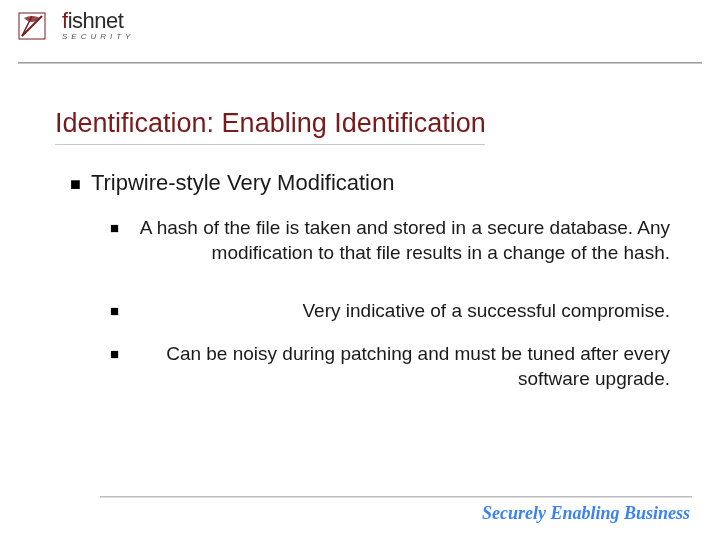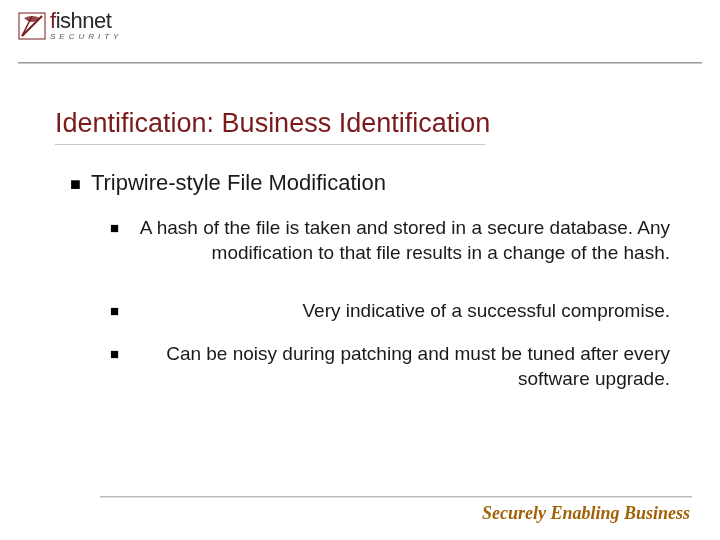--- a/index.html
+++ b/index.html
@@ -1,21 +1,21 @@
 <!DOCTYPE html>
 <html><head>
 <meta charset="utf-8">
 <style>
   * { margin: 0; padding: 0; box-sizing: border-box; }
   html, body { width: 720px; height: 540px; font-family: Verdana, Geneva, sans-serif; background: #fff; }
   .slide {
     width: 720px; height: 540px; position: relative; background: #fff; overflow: hidden;
   }
   .logo {
-    position: absolute; top: 10px; left: 18px; display: flex; align-items: center; gap: 4px;
+    position: absolute; top: 10px; left: 18px; display: flex; align-items: center; gap: 16px;
   }
   .logo-mark {
     width: 28px; height: 28px; position: relative;
   }
   .logo-text { display: flex; flex-direction: column; line-height: 1; }
   .logo-main { font-size: 22px; letter-spacing: -0.5px; color: #2a2a2a; font-family: Arial, sans-serif; }
   .logo-main .f { color: #7a1a1a; font-weight: normal; }
   .logo-sub { font-size: 8px; letter-spacing: 4px; color: #555; text-align: right; margin-top: 1px; font-style: italic; }
   .rule-top {
     position: absolute; top: 62px; left: 18px; right: 18px; height: 2px;
@@ -40,21 +40,21 @@
   .lvl2 .bullet { color: #000; margin-right: 10px; font-size: 15px; line-height: 24px; }
   .lvl2 .txt { flex: 1; text-align: right; }
   .spacer { height: 16px; }
   .footer-rule {
     position: absolute; bottom: 42px; left: 100px; right: 28px; height: 2px;
     background: linear-gradient(to bottom, #aaa, #eee);
   }
   .tagline {
     position: absolute; bottom: 16px; right: 30px;
     font-family: "Times New Roman", serif; font-style: italic; font-weight: bold;
-    font-size: 18px; color: #a16207;
+    font-size: 18px; color: #3b82f6;
   }
 </style>
 </head>
 <body>
 
 <div class="slide">
 
   <div class="logo">
     <div class="logo-mark">
       <svg viewBox="0 0 28 28" width="28" height="28">
@@ -67,27 +67,27 @@
     <div class="logo-text">
       <div class="logo-main">
         <span class="f">f</span><span>ishnet</span>
       </div>
       <div class="logo-sub">SECURITY</div>
     </div>
   </div>
 
   <div class="rule-top"></div>
 
-  <div class="title">Identification: Business Identification</div>
+  <div class="title">Identification: Enabling Identification</div>
   <div class="title-underline"></div>
 
   <div class="body">
     <div class="lvl1">
       <span class="bullet">■</span>
-      <span class="txt">Tripwire-style File Modification</span>
+      <span class="txt">Tripwire-style Very Modification</span>
     </div>
     <div class="lvl2-group">
       <div class="lvl2">
         <span class="bullet">■</span>
         <span class="txt">A hash of the file is taken and stored in a secure database. Any modification to that file results in a change of the hash.</span>
       </div>
       <div class="spacer"></div>
       <div class="lvl2">
         <span class="bullet">■</span>
         <span class="txt">Very indicative of a successful compromise.</span>

